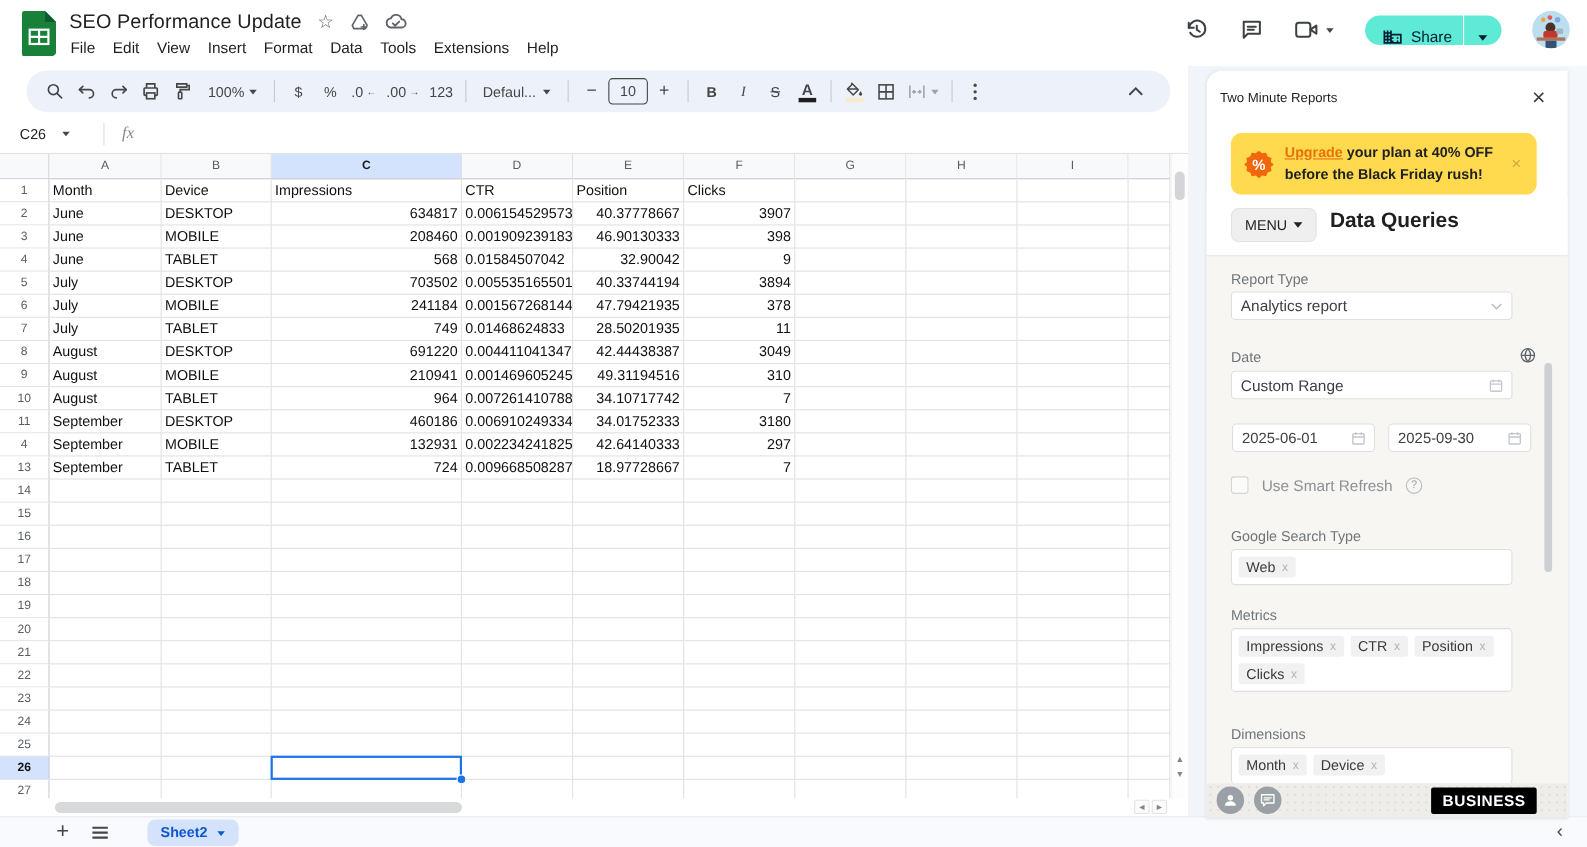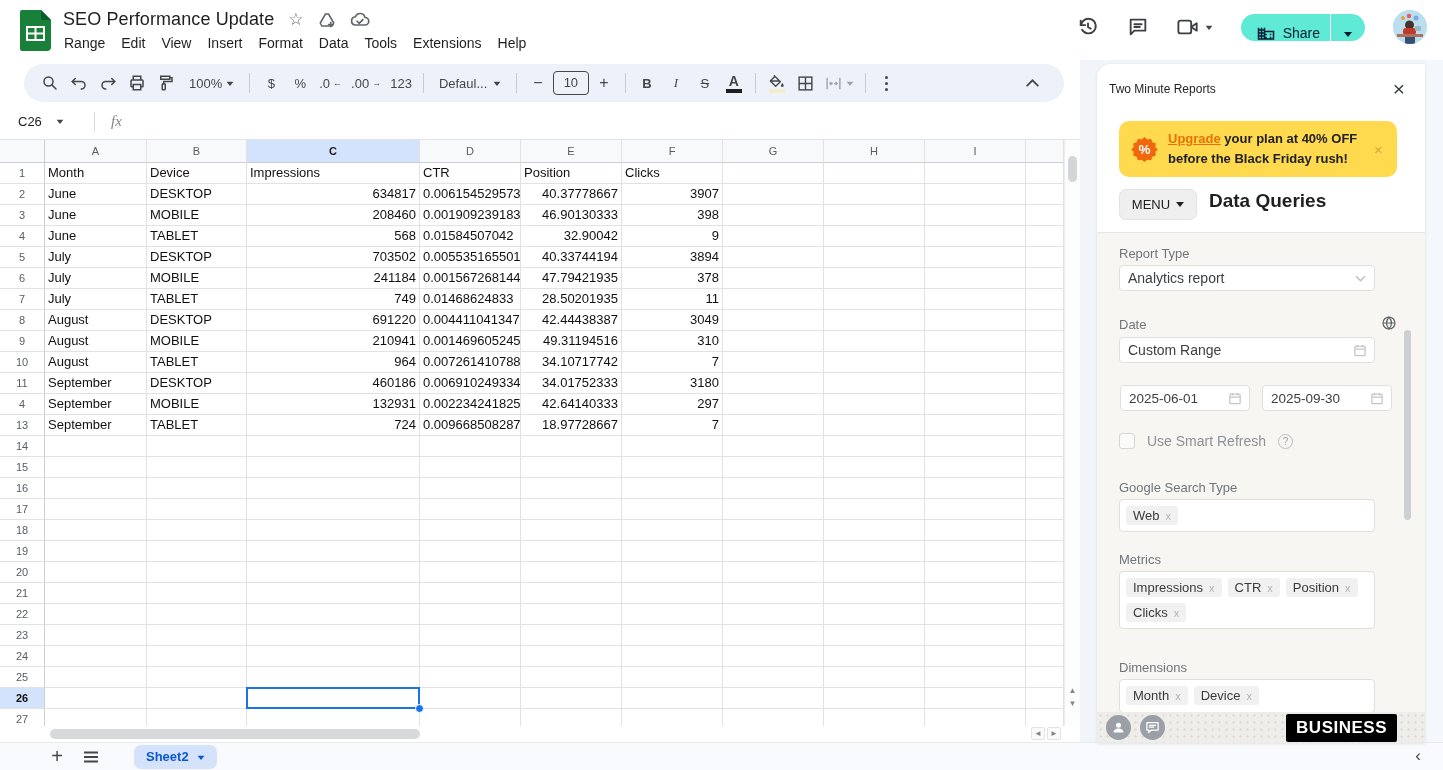--- a/index.html
+++ b/index.html
@@ -91,21 +91,21 @@
 .chev{color:#b9bdc2;margin-left:auto}
 .tag{background:#f1f1f1;border-radius:3px;padding:2px 7px;font-size:13px;color:#3a3a3a;display:inline-flex;align-items:center;gap:6px;white-space:nowrap}
 .tag i{font-style:normal;color:#b3b3b3;font-size:11px}
 .tagfield{align-items:flex-start;padding:6px;gap:6px;flex-wrap:wrap;display:flex}
 #smart-row{position:absolute;left:22px;top:200px;display:flex;align-items:center;gap:12px}
 #smart-box{width:16px;height:16px;border:1px solid #d7d6d3;border-radius:3px;background:#fbfbfa}
 #smart-label{font-size:14px;color:#8d9195}
 #smart-help{width:15px;height:15px;border:1px solid #b9bdc2;border-radius:50%;color:#9aa0a6;font-size:10px;display:flex;align-items:center;justify-content:center}
 #tm-footer{position:absolute;left:0;bottom:0;width:100%;height:31px;background:#efede9;background-image:radial-gradient(#e0ddd6 1px,transparent 1.2px);background-size:7px 7px;display:flex;align-items:center}
 .fcircle{width:25px;height:25px;border-radius:50%;background:#9aa0a6;display:flex;align-items:center;justify-content:center;margin-left:9px}
-#plan-badge{margin-left:auto;margin-right:28px;background:#000;color:#fff;font-size:17px;font-weight:700;letter-spacing:.5px;padding:4px 10px;border-radius:2px}
+#plan-badge{margin-left:auto;margin-right:28px;background:#000;color:#fff;font-size:14px;font-weight:700;letter-spacing:.5px;padding:4px 10px;border-radius:2px}
 #sb-thumb{position:absolute;right:14px;top:266px;width:7px;height:190px;border-radius:4px;background:#cdd0d3}
 #edge{position:absolute;left:1425px;top:60px;width:18px;height:682px;background:#f4f7fb}
 </style>
 </head>
 <body>
 
 <div id="header">
   <div id="logo">
     <svg width="31" height="41" viewBox="0 0 31 41">
         <path d="M2 0h19l10 10v27a4 4 0 0 1-4 4H2a2 2 0 0 1-2-2V2a2 2 0 0 1 2-2z" fill="#188038"></path>
@@ -125,21 +125,21 @@
         </svg>
     </span>
     <span class="tico">
       <svg width="20" height="16" viewBox="0 0 24 18" fill="none" stroke="#5f6368" stroke-width="2">
           <path d="M6 15a5 5 0 0 1 .5-9.9A6 6 0 0 1 18 6a4.5 4.5 0 0 1 0 9z" stroke-linejoin="round"></path>
           <path d="M8.5 10.5l2.5 2.5 4.5-4.5" stroke-linecap="round"></path>
         </svg>
     </span>
   </div>
   <nav id="menubar">
-      <span>Range</span>
+      <span>File</span>
       <span>Edit</span>
       <span>View</span>
       <span>Insert</span>
       <span>Format</span>
       <span>Data</span>
       <span>Tools</span>
       <span>Extensions</span>
       <span>Help</span>
     </nav>
   <div id="topright">

